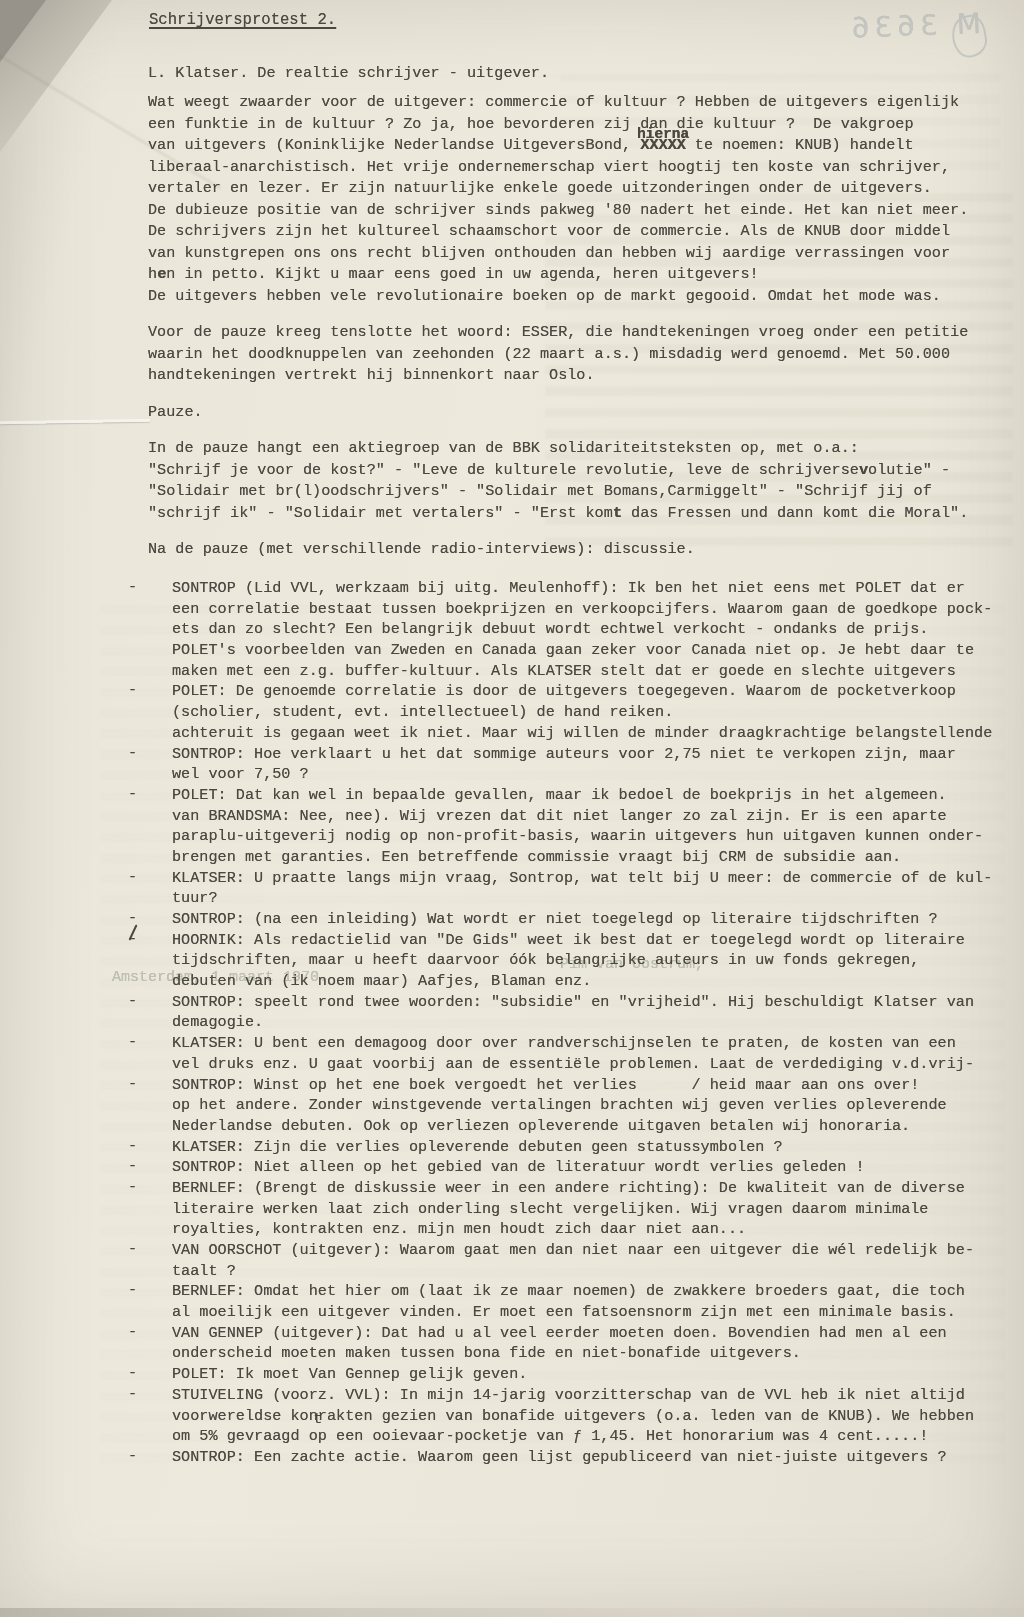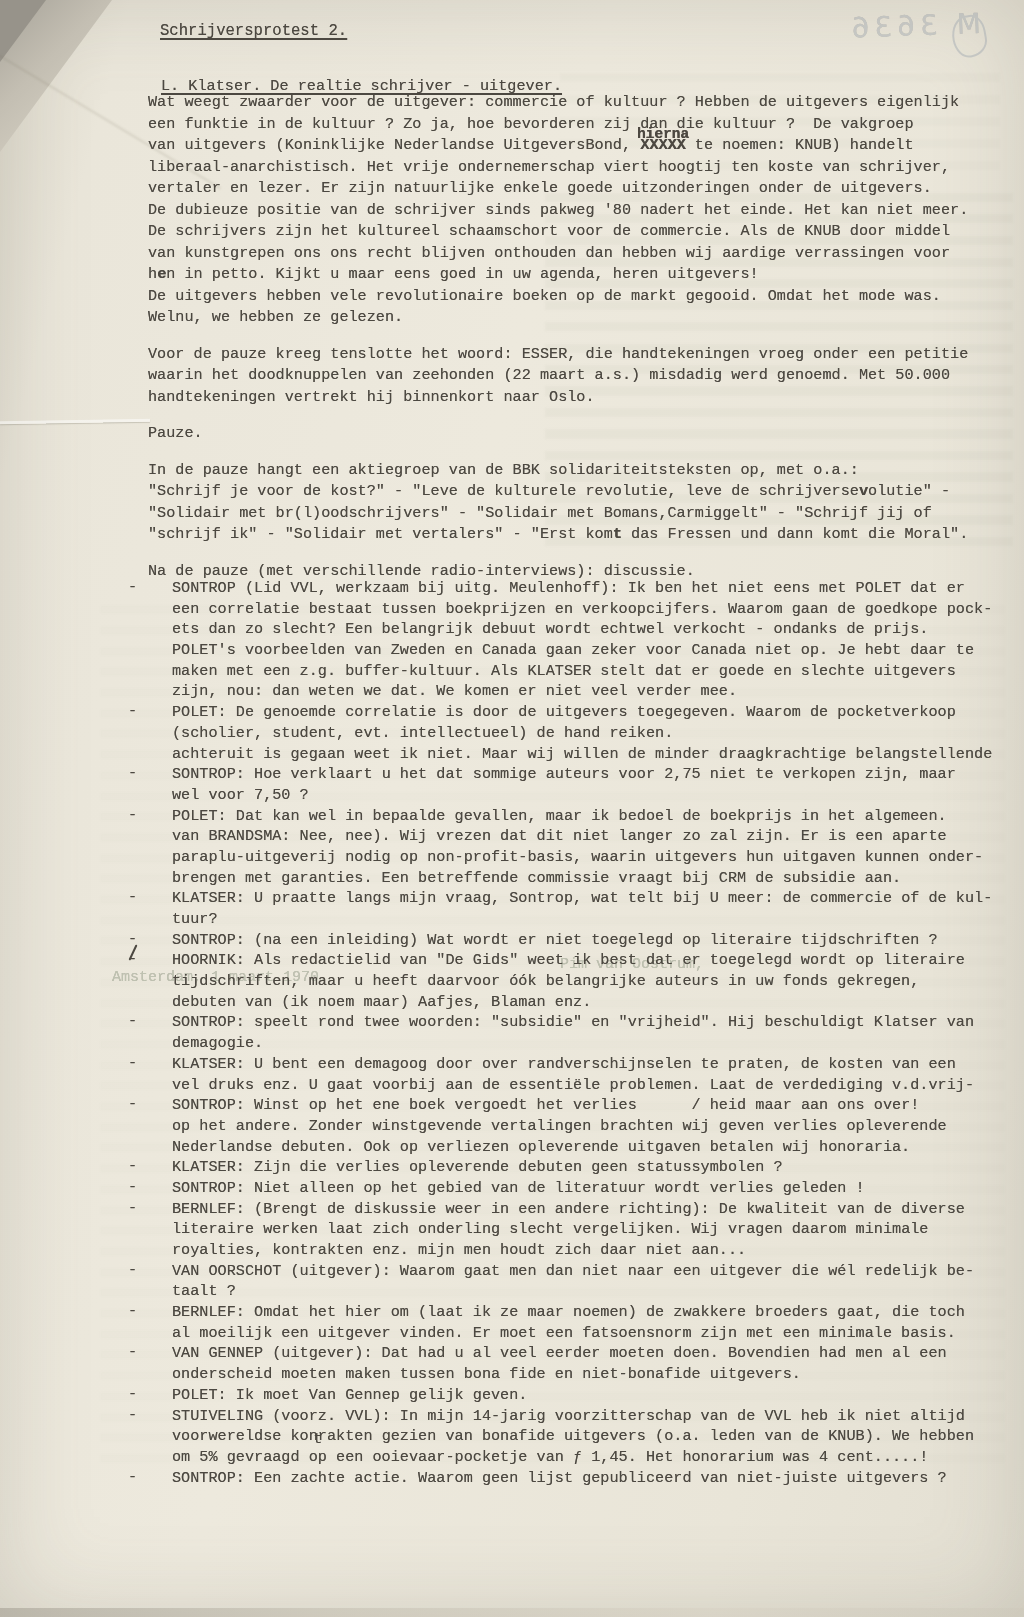--- a/index.html
+++ b/index.html
@@ -21,24 +21,24 @@
     background:rgba(255,255,255,.5);box-shadow:0 1px 1px rgba(120,115,100,.3);transform:rotate(-1deg);}
   .edge-bottom{position:absolute;left:0;bottom:0;width:100%;height:9px;opacity:.5;
     background:linear-gradient(90deg,#9b968a,#c2bdaf 35%,#d6d1c3 70%,#cdc8ba);}
   .bleed{position:absolute;pointer-events:none;filter:blur(1.3px);}
   .bleed-a{left:545px;top:186px;width:468px;height:360px;opacity:.42;
     background:repeating-linear-gradient(0deg,rgba(156,164,144,.17) 0 9px,rgba(0,0,0,0) 9px 21.5px);}
   .bleed-b{left:100px;top:598px;width:905px;height:865px;opacity:.18;
     background:repeating-linear-gradient(0deg,rgba(156,164,144,.16) 0 9px,rgba(0,0,0,0) 9px 20.7px);}
   .bleed-c{left:560px;top:60px;width:440px;height:110px;opacity:.3;
     background:repeating-linear-gradient(0deg,rgba(156,164,144,.15) 0 9px,rgba(0,0,0,0) 9px 22px);}
-  .title{position:absolute;left:148px;top:10px;margin:12px;font-size:15.6px;font-weight:normal;
+  .title{position:absolute;left:148px;top:10px;margin:1px;font-size:15.6px;font-weight:normal;
     text-decoration:underline;text-underline-offset:3px;text-decoration-thickness:1.5px;}
-  .heading{position:absolute;left:148px;top:64px;margin:13px;font-size:15.2px;font-weight:normal;
-    text-decoration:underline;text-underline-offset:3px;text-decoration-thickness:1.5px;text-align:center;}
+  .heading{position:absolute;left:148px;top:64px;margin:0;font-size:15.2px;font-weight:normal;
+    text-underline-offset:3px;text-decoration-thickness:1.5px;text-align:center;}
   .intro{position:absolute;left:148px;top:92px;font-size:15.2px;}
   .intro .line{line-height:21.5px;height:21.5px;}
   .para{margin-bottom:15px;}
   .discussion{position:absolute;left:128px;top:578px;font-size:15.2px;}
   .discussion .line{line-height:20.7px;height:20.7px;}
   .entry{position:relative;padding-left:44px;}
   .marker{position:absolute;left:0;top:0;}
   .marker.slash::after{content:"";position:absolute;left:4px;top:-6px;width:2px;height:17px;
     background:#4c4841;transform:rotate(25deg);border-radius:2px;}
   .line{white-space:pre;}
@@ -83,21 +83,20 @@
         <div class="line">Wat weegt zwaarder voor de uitgever: commercie of kultuur ? Hebben de uitgevers eigenlijk</div>
         <div class="line">een funktie in de kultuur ? Zo ja, hoe bevorderen zij dan die kultuur ?  De vakgroep</div>
         <div class="line">van uitgevers (Koninklijke Nederlandse UitgeversBond, <span class="b has-above">XXXXX<span class="above">hierna</span></span><span> te noemen: KNUB) handelt</span></div>
         <div class="line">liberaal-anarchistisch. Het vrije ondernemerschap viert hoogtij ten koste van schrijver,</div>
         <div class="line">vertaler en lezer. Er zijn natuurlijke enkele goede uitzonderingen onder de uitgevers.</div>
         <div class="line">De dubieuze positie van de schrijver sinds pakweg '80 nadert het einde. Het kan niet meer.</div>
         <div class="line">De schrijvers zijn het kultureel schaamschort voor de commercie. Als de KNUB door middel</div>
         <div class="line">van kunstgrepen ons ons recht blijven onthouden dan hebben wij aardige verrassingen voor</div>
         <div class="line"><span>h</span><span class="b">e</span><span>n in petto. Kijkt u maar eens goed in uw agenda, heren uitgevers!</span></div>
         <div class="line">De uitgevers hebben vele revolutionaire boeken op de markt gegooid. Omdat het mode was.</div>
-        <div class="line">Welnu, we hebben ze gelezen.</div>
       </div>
       <div class="para">
         <div class="line">Voor de pauze kreeg tenslotte het woord: <span class="u">ESSER</span><span>, die handtekeningen vroeg onder een petitie</span></div>
         <div class="line">waarin het doodknuppelen van zeehonden (22 maart a.s.) misdadig werd genoemd. Met 50.000</div>
         <div class="line">handtekeningen vertrekt hij binnenkort naar Oslo.</div>
       </div>
       <div class="para">
         <div class="line">Pauze.</div>
       </div>
       <div class="para">
@@ -115,21 +114,20 @@
   <div class="ghost ghost-name">Pim van Oostrum,</div>
 
   <div id="discussion" class="discussion">
       <div class="entry">
         <span class="marker">-</span>
         <div class="line"><span class="u">SONTROP</span><span> (Lid VVL, werkzaam bij uitg. Meulenhoff): Ik ben het niet eens met POLET dat er</span></div>
         <div class="line">een correlatie bestaat tussen boekprijzen en verkoopcijfers. Waarom gaan de goedkope pock-</div>
         <div class="line">ets dan zo slecht? Een belangrijk debuut wordt echtwel verkocht - ondanks de prijs.</div>
         <div class="line">POLET's voorbeelden van Zweden en Canada gaan zeker voor Canada niet op. Je hebt daar te</div>
         <div class="line">maken met een z.g. buffer-kultuur. Als KLATSER stelt dat er goede en slechte uitgevers</div>
-        <div class="line">zijn, nou: dan weten we dat. We komen er niet veel verder mee.</div>
       </div>
       <div class="entry">
         <span class="marker">-</span>
         <div class="line"><span class="u">POLET:</span><span> De genoemde correlatie is door de uitgevers toegegeven. Waarom de pocketverkoop</span></div>
         <div class="line">(scholier, student, evt. intellectueel) de hand reiken.</div>
         <div class="line">achteruit is gegaan weet ik niet. Maar wij willen de minder draagkrachtige belangstellende</div>
       </div>
       <div class="entry">
         <span class="marker">-</span>
         <div class="line"><span class="u">SONTROP:</span><span> Hoe verklaart u het dat sommige auteurs voor 2,75 niet te verkopen zijn, maar</span></div>

